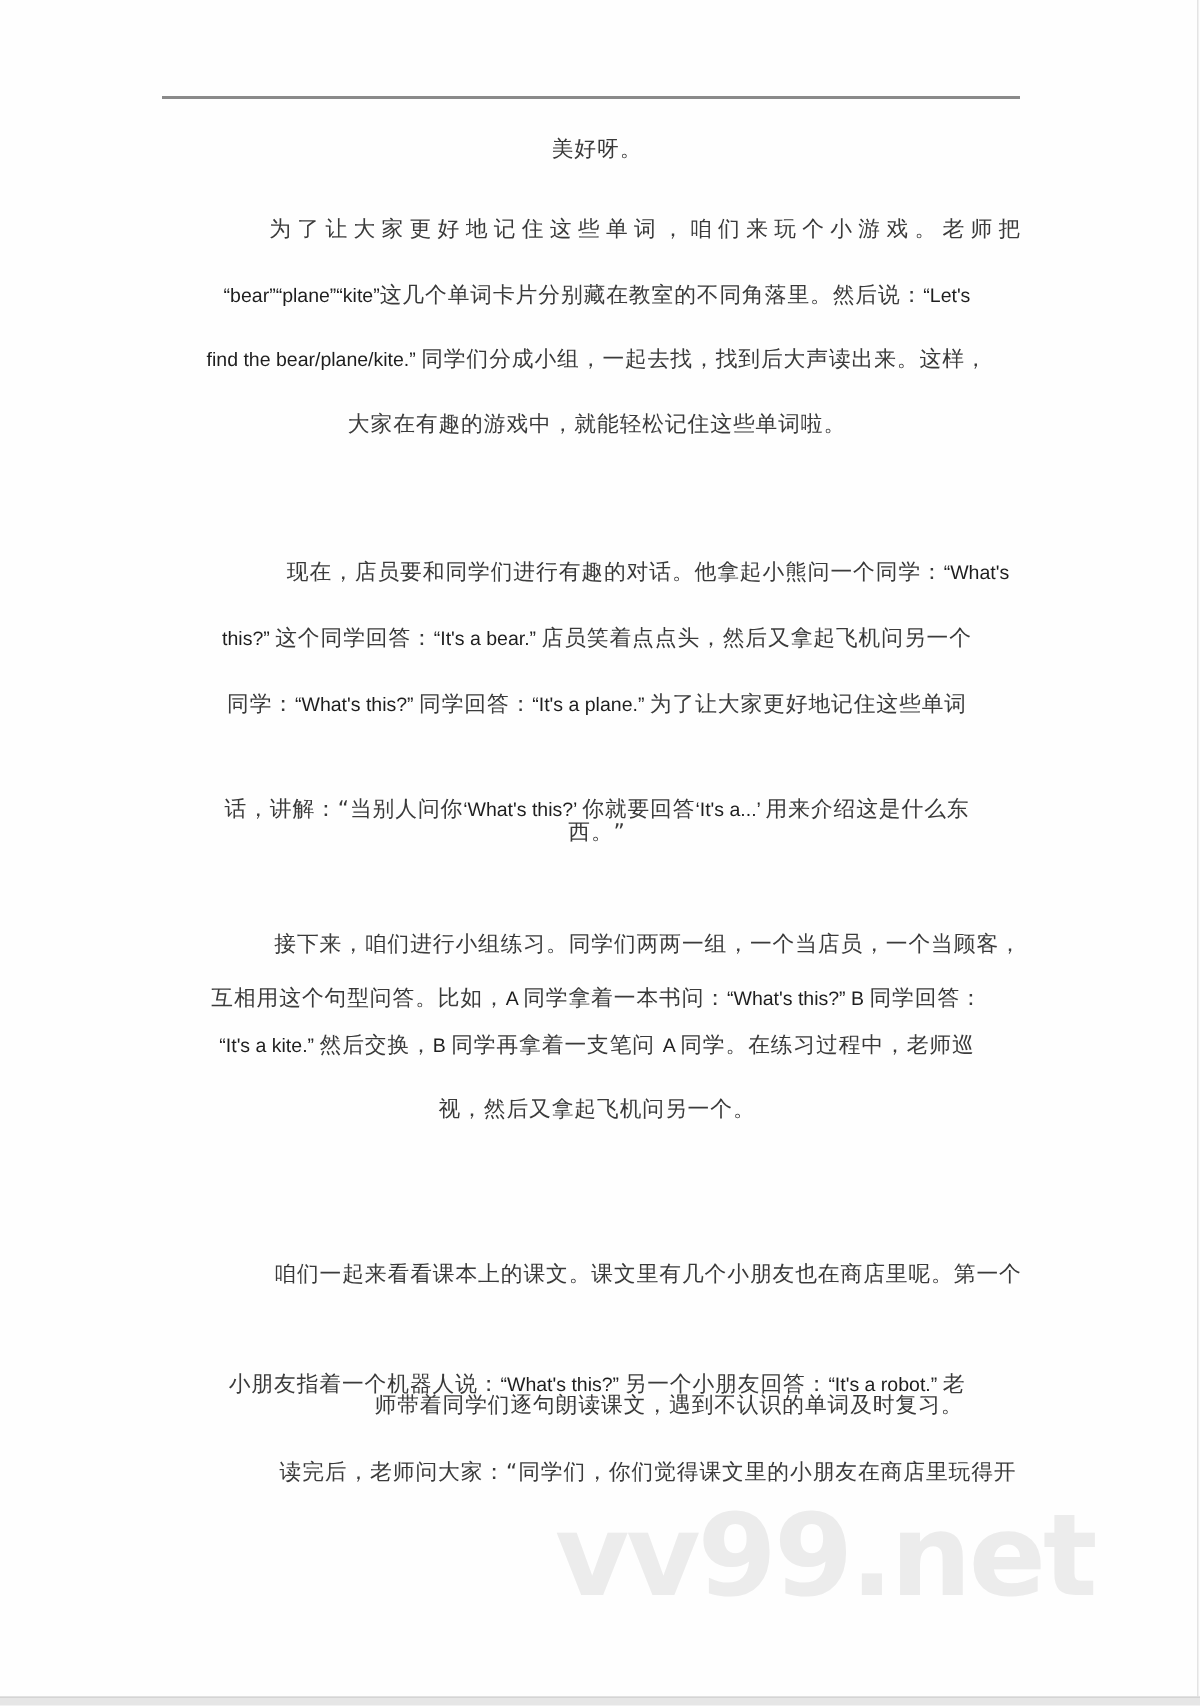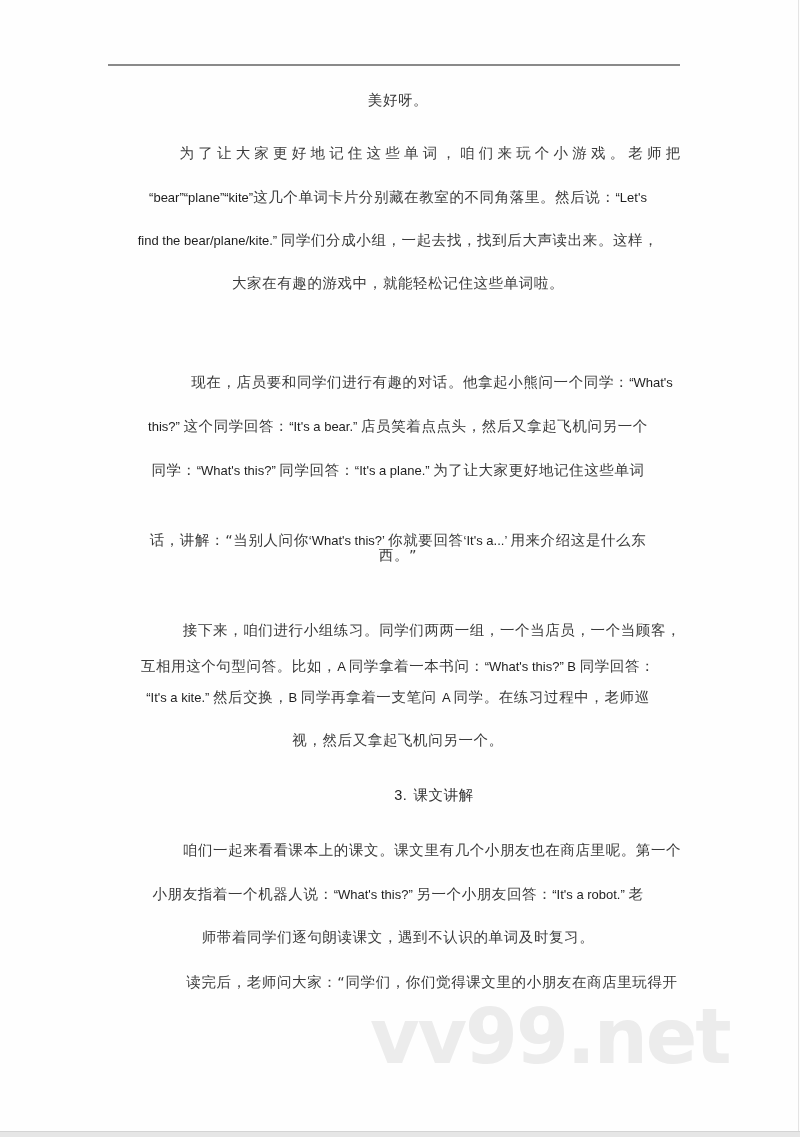--- a/index.html
+++ b/index.html
@@ -38,40 +38,37 @@
     font-family: "DejaVu Sans", sans-serif; font-weight: bold;
     font-size: 76px; letter-spacing: -2px; color: #ececec;
   }
 </style>
 </head>
 <body>
 
 <div class="page">
   <div class="header-rule"></div>
 
-  <div class="line heading" style="top:785px">
-    <span class="num">3.</span><span>课文讲解</span>
-  </div>
 
   <div id="lines">
       <div class="line" style="top: 90px;"><span>美好呀。</span></div>
       <div class="line indent wide" style="top: 143px;"><span>为了让大家更好地记住这些单词，咱们来玩个小游戏。老师把</span></div>
       <div class="line" style="top: 187px;"><span class="en">“bear”“plane”“kite”</span><span>这几个单词卡片分别藏在教室的不同角落里。然后说：</span><span class="en">“Let's</span></div>
       <div class="line" style="top: 230px;"><span class="en">find the bear/plane/kite.” </span><span>同学们分成小组，一起去找，找到后大声读出来。这样，</span></div>
       <div class="line" style="top: 273px;"><span>大家在有趣的游戏中，就能轻松记住这些单词啦。</span></div>
       <div class="line indent" style="top: 372px;"><span>现在，店员要和同学们进行有趣的对话。他拿起小熊问一个同学：</span><span class="en">“What's</span></div>
       <div class="line" style="top: 416px;"><span class="en">this?” </span><span>这个同学回答：</span><span class="en">“It's a bear.” </span><span>店员笑着点点头，然后又拿起飞机问另一个</span></div>
       <div class="line" style="top: 460px;"><span>同学：</span><span class="en">“What's this?” </span><span>同学回答：</span><span class="en">“It's a plane.” </span><span>为了让大家更好地记住这些单词</span></div>
       <div class="line" style="top: 503px; margin-top: 27px;"><span>话，讲解：“当别人问你</span><span class="en">‘What's this?’ </span><span>你就要回答</span><span class="en">‘It's a...’ </span><span>用来介绍这是什么东</span></div>
       <div class="line" style="top: 545px;"><span>西。”</span></div>
       <div class="line indent" style="top: 600px; margin-top: 20px;"><span>接下来，咱们进行小组练习。同学们两两一组，一个当店员，一个当顾客，</span></div>
       <div class="line" style="top: 656px;"><span>互相用这个句型问答。比如，</span><span class="en">A </span><span>同学拿着一本书问：</span><span class="en">“What's this?” B </span><span>同学回答：</span></div>
       <div class="line" style="top: 687px;"><span class="en">“It's a kite.” </span><span>然后交换，</span><span class="en">B </span><span>同学再拿着一支笔问 </span><span class="en">A </span><span>同学。在练习过程中，老师巡</span></div>
       <div class="line" style="top: 730px;"><span>视，然后又拿起飞机问另一个。</span></div>
       <div class="line indent" style="top: 840px;"><span>咱们一起来看看课本上的课文。课文里有几个小朋友也在商店里呢。第一个</span></div>
-      <div class="line" style="top: 884px;"><span>小朋友指着一个机器人说：</span><span class="en">“What's this?” </span><span>另一个小朋友回答：</span><span class="en">“It's a robot.” </span><span>老</span></div>
-      <div class="line" style="top: 927px;"><span>师带着同学们逐句朗读课文，遇到不认识的单词及时复习。</span></div>
+      <div class="line" style="top: 913px;"><span>小朋友指着一个机器人说：</span><span class="en">“What's this?” </span><span>另一个小朋友回答：</span><span class="en">“It's a robot.” </span><span>老</span></div>
+      <div class="line" style="top: 927px; margin-left: 48px;"><span>师带着同学们逐句朗读课文，遇到不认识的单词及时复习。</span></div>
       <div class="line indent" style="top: 972px;"><span>读完后，老师问大家：“同学们，你们觉得课文里的小朋友在商店里玩得开</span></div>
     </div>
 
   <div class="watermark">vv99.net</div>
 </div>
 <div class="bottom-strip"></div>
 
 </body></html>

